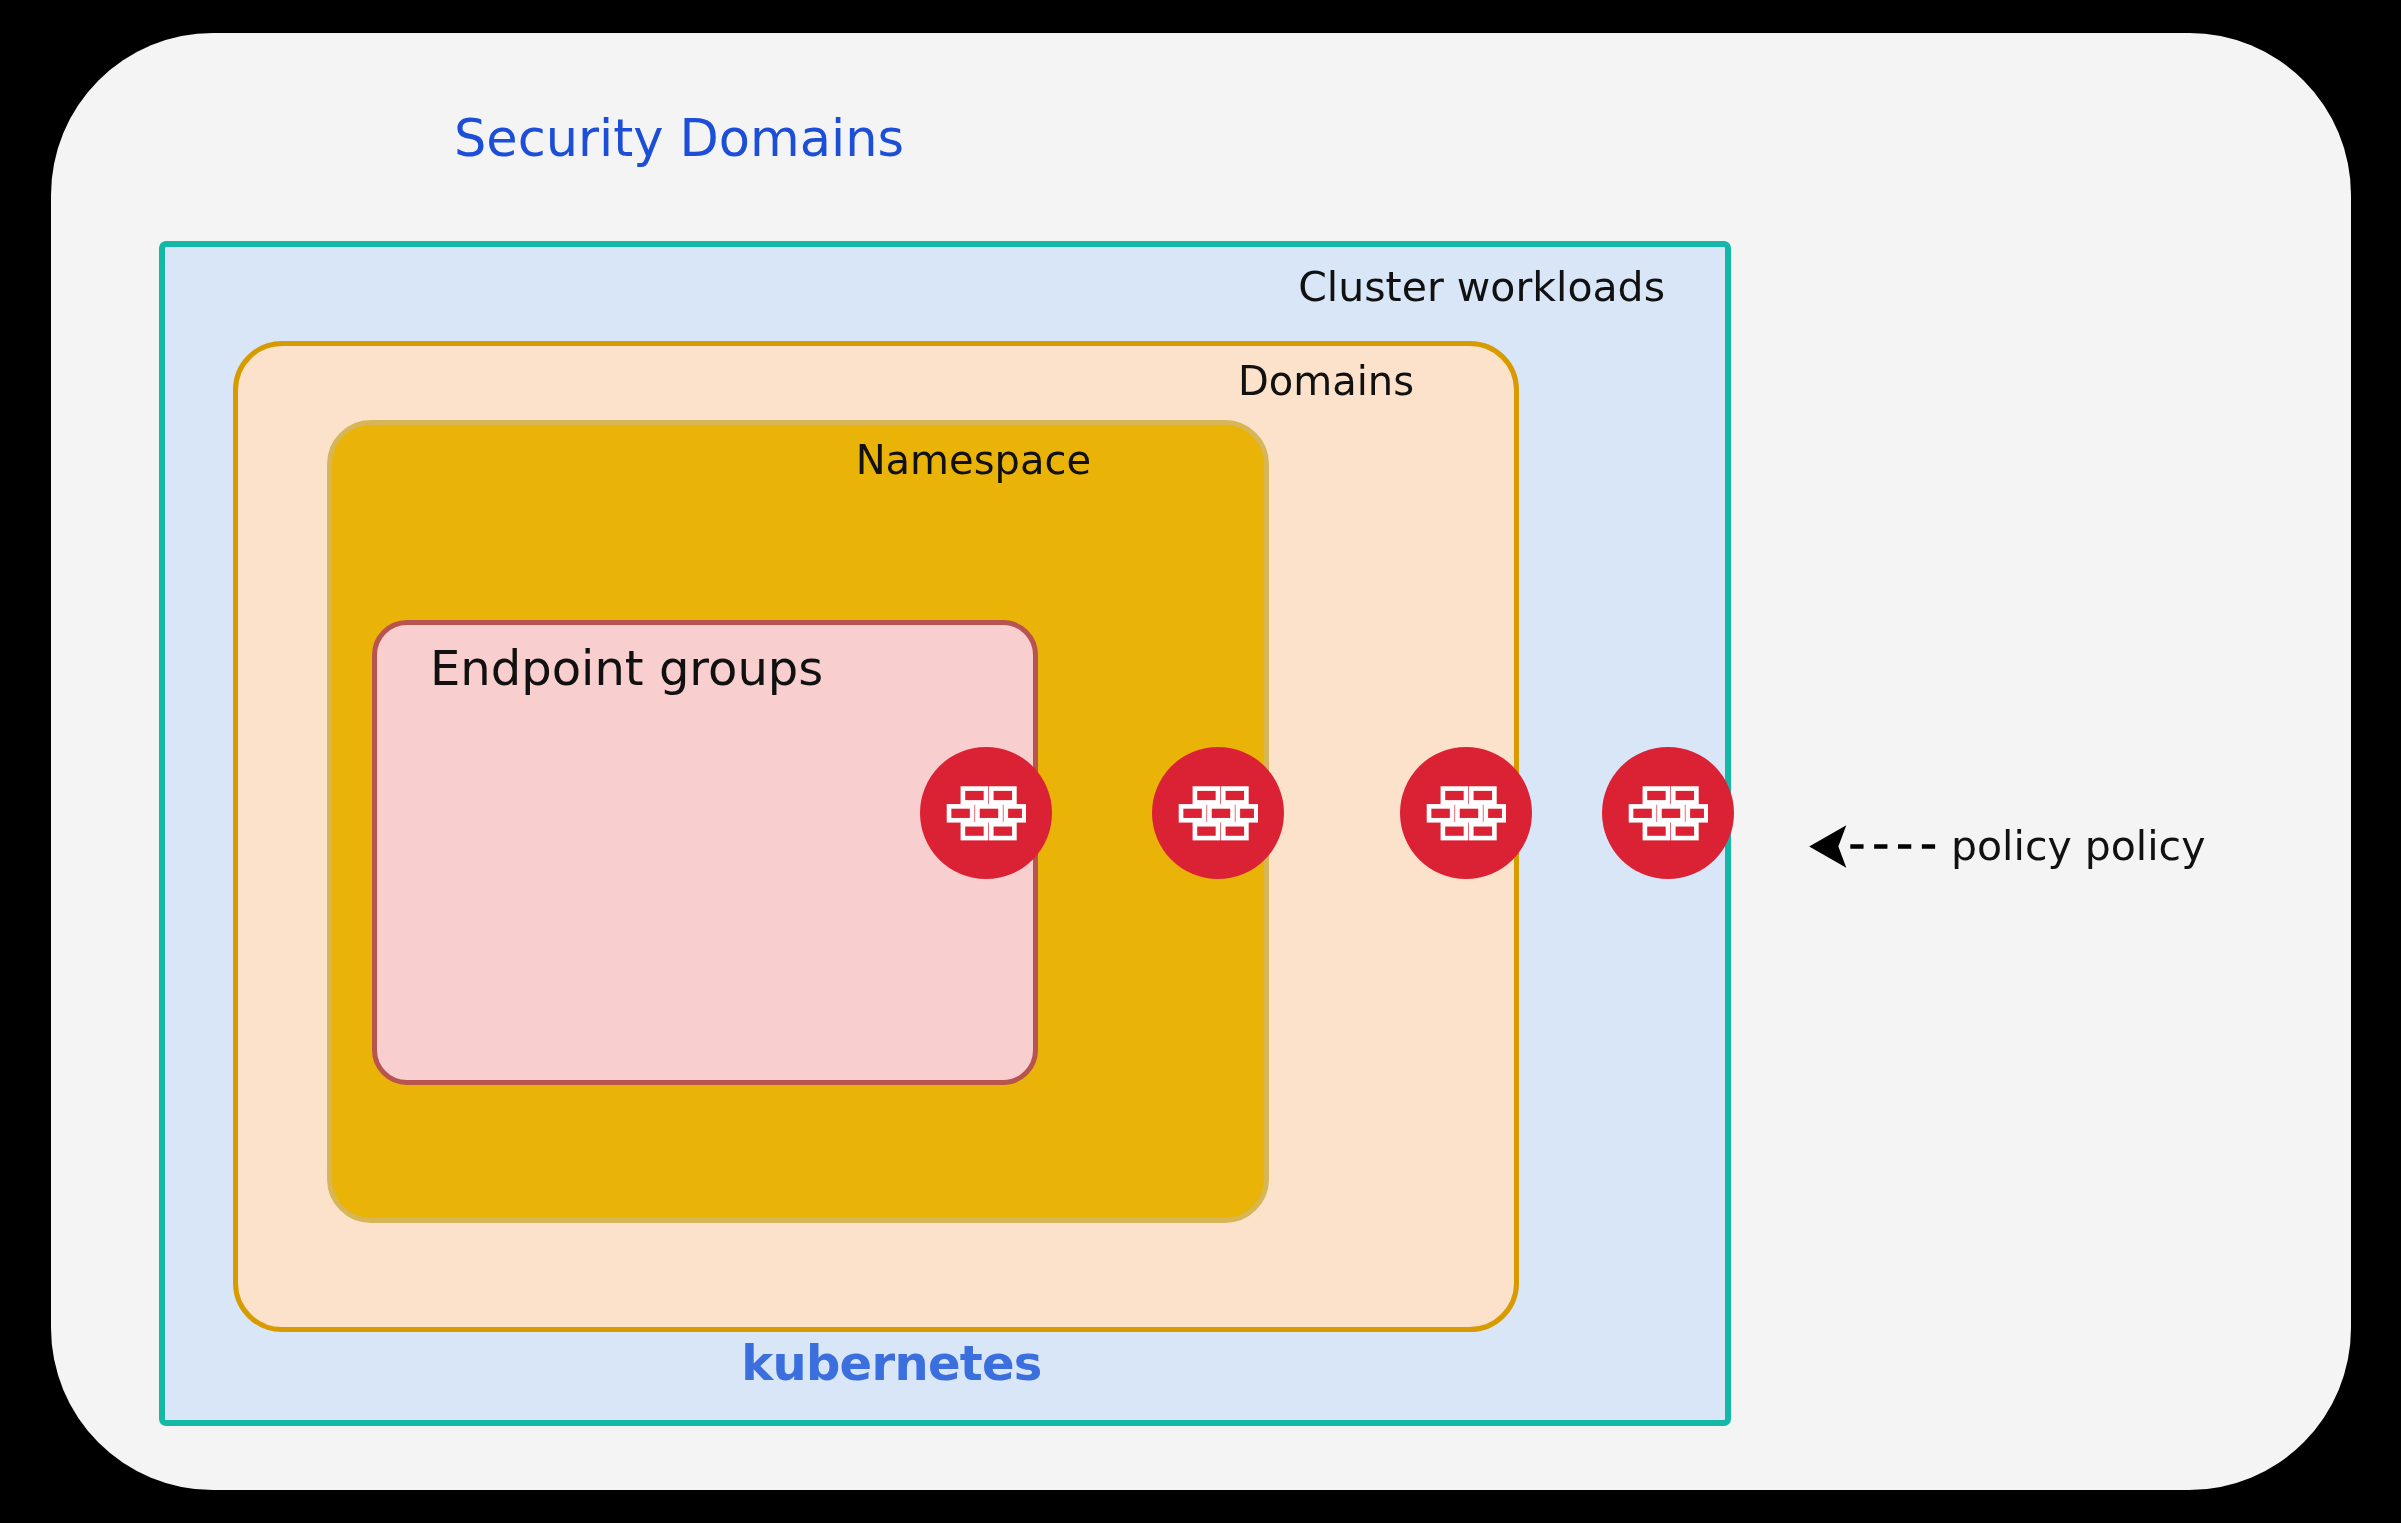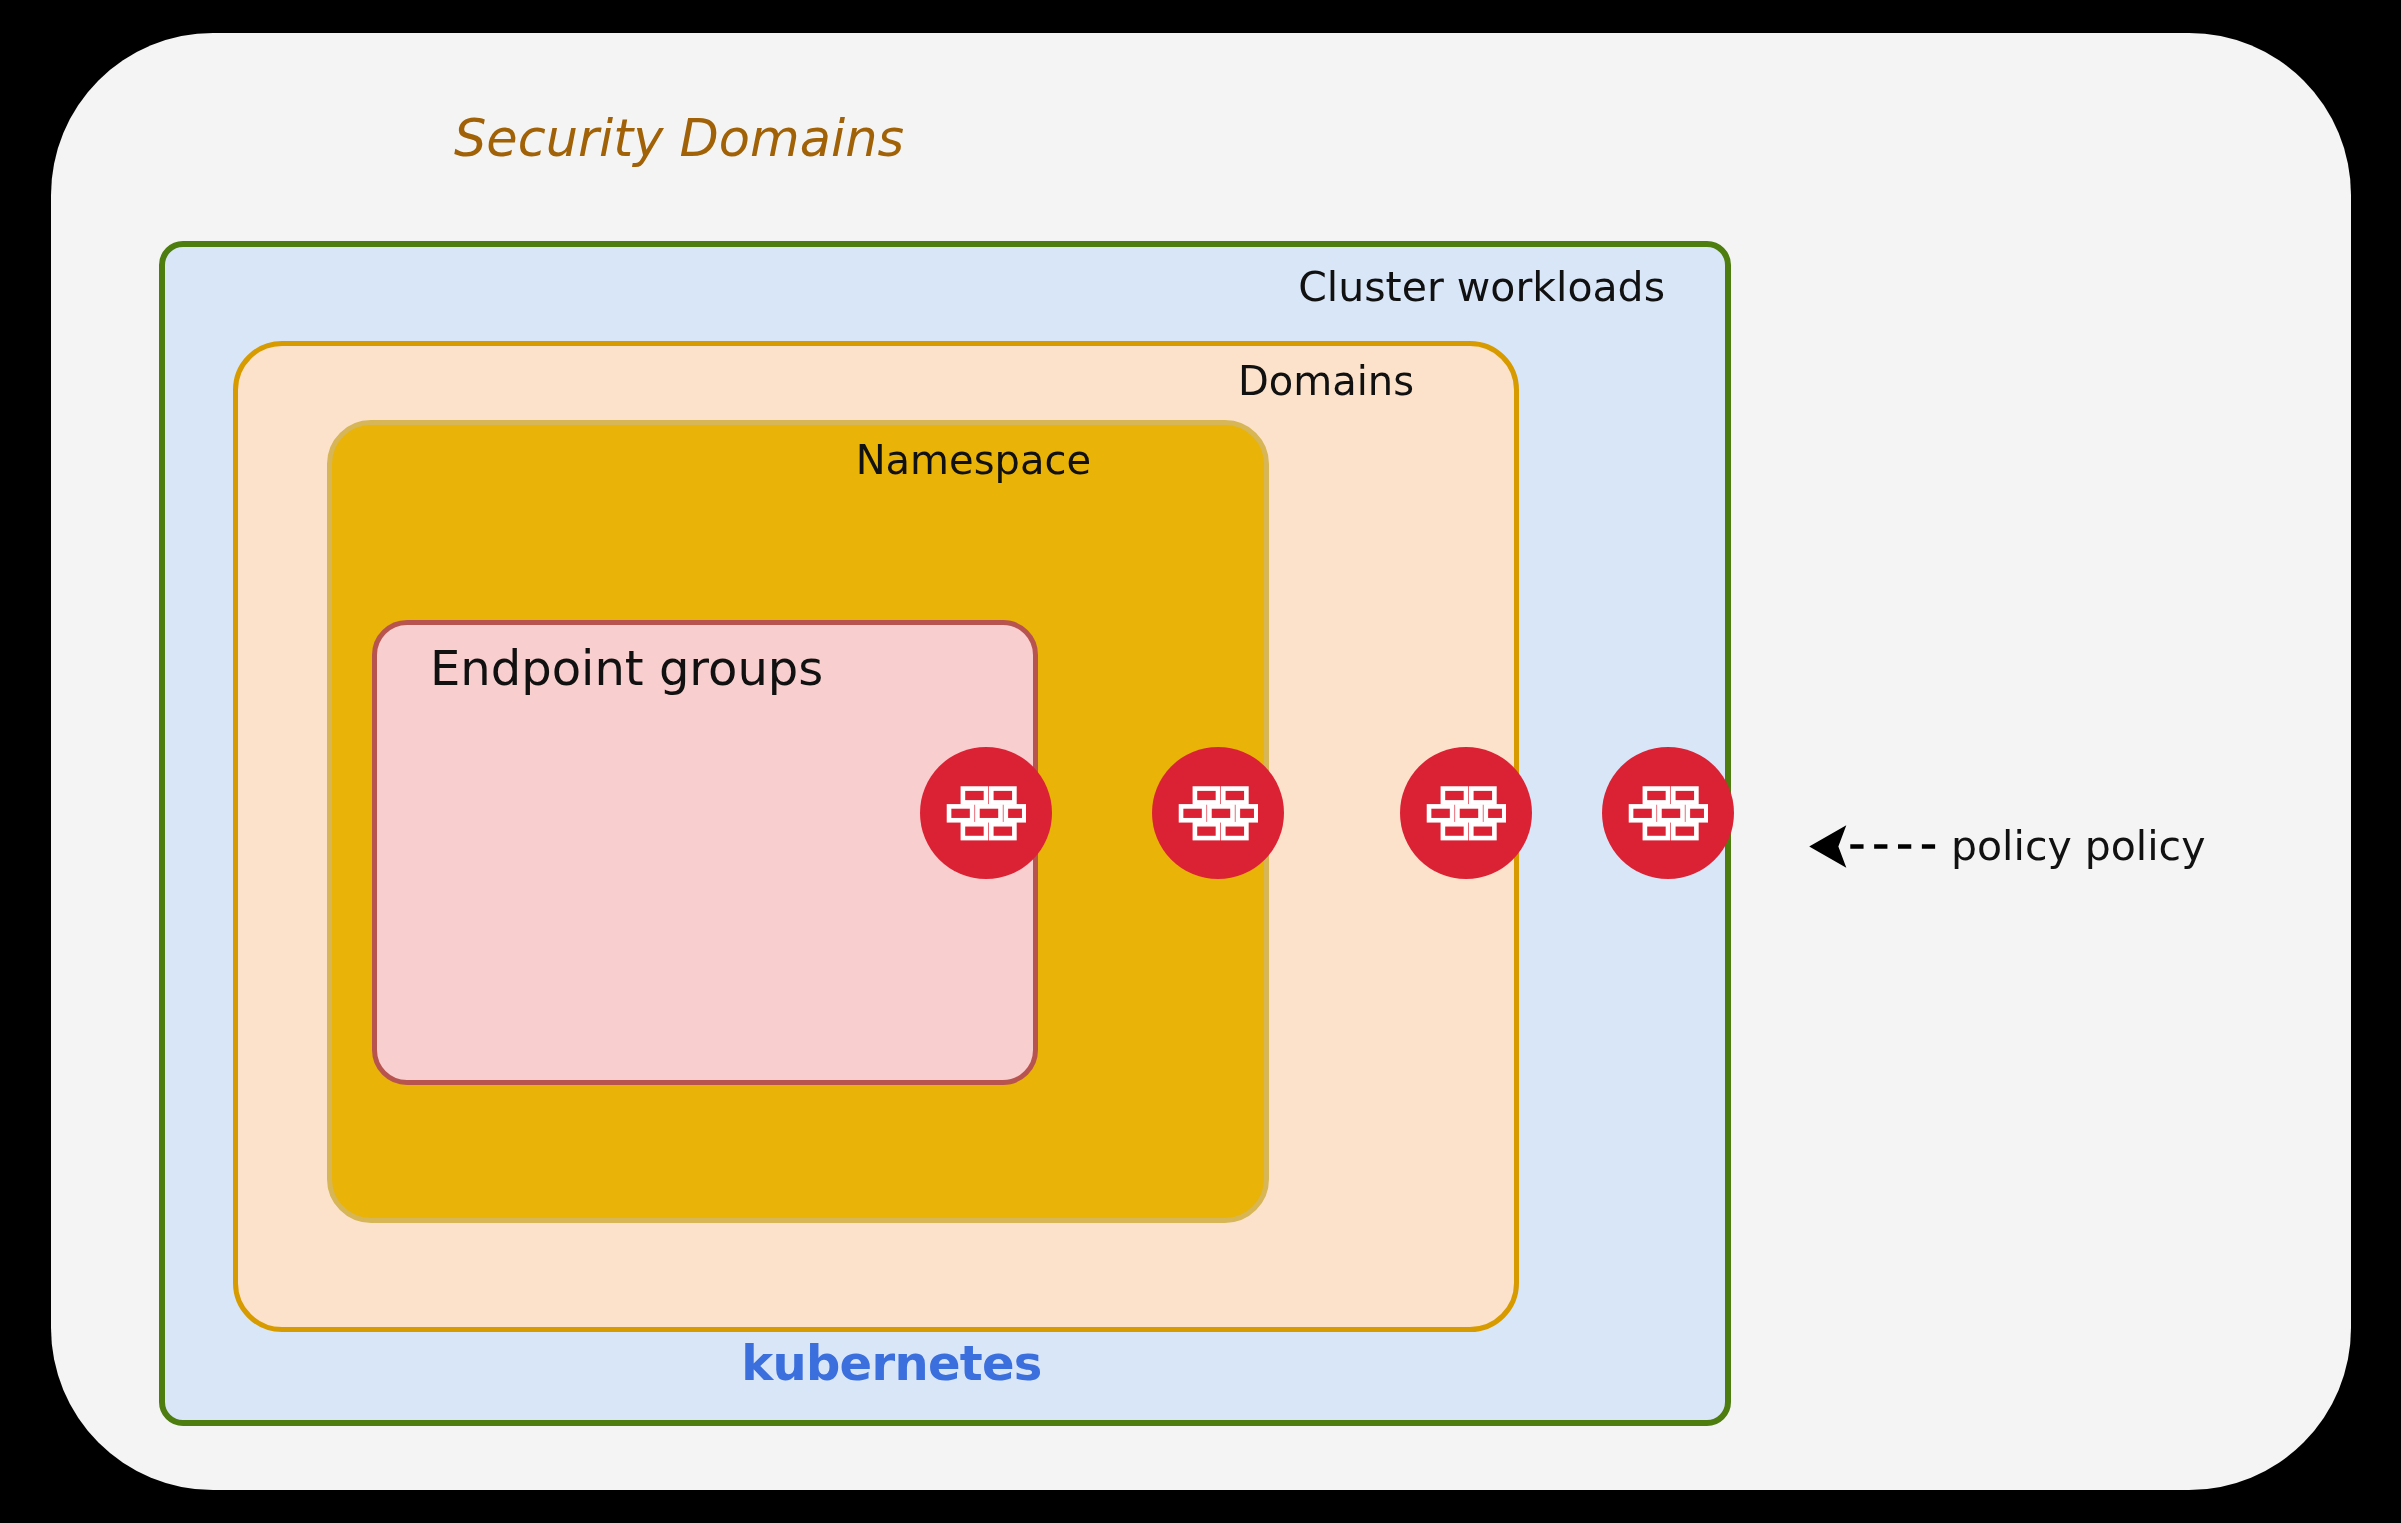--- a/index.html
+++ b/index.html
@@ -28,22 +28,22 @@
     white-space:nowrap;
     color:#111111;
     font-weight:400;
     line-height:1;
   }
   
   #box-cluster{
     left:108px;top:208px;
     width:1572px;height:1185px;
     background:#D8E6F8;
-    border:6px solid #4d7c0f;
-    border-radius:24px;
+    border:6px solid #14b8a6;
+    border-radius:7px;
   }
   #box-cluster>.blabel{
     right:60px;top:20px;
     font-size:41px;
   }
   
   #box-tenant{
     left:182px;top:308px;
     width:1286px;height:991px;
     background:#FCE2CA;
@@ -76,25 +76,24 @@
   }
   #box-endpoint>.blabel{
     left:53px;top:18.6px;
     font-size:48px;
   }
   
   #title{
     position:absolute;
     left:0;right:0;top:80px;
     text-align:center;
-    color:#a16207;
+    color:#1d4ed8;
     font-size:51px;
     line-height:1;
     pointer-events:none;
-    font-style:italic;
   }
   #title span{display:inline-block;transform:translateX(-522px);}
   
   #kube{
     position:absolute;
     left:0;right:0;bottom:33px;
     text-align:center;
     color:#3B6FDD;
     font-size:48px;
     font-weight:bold;

